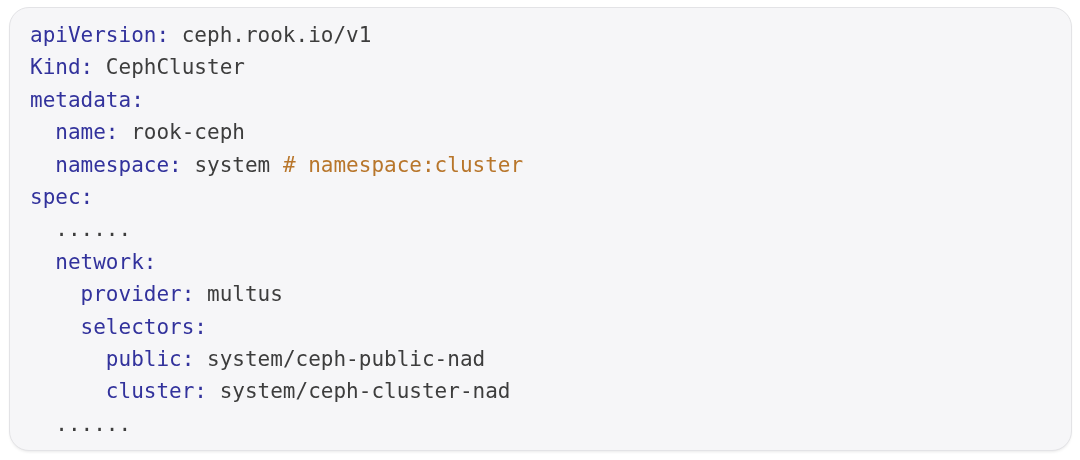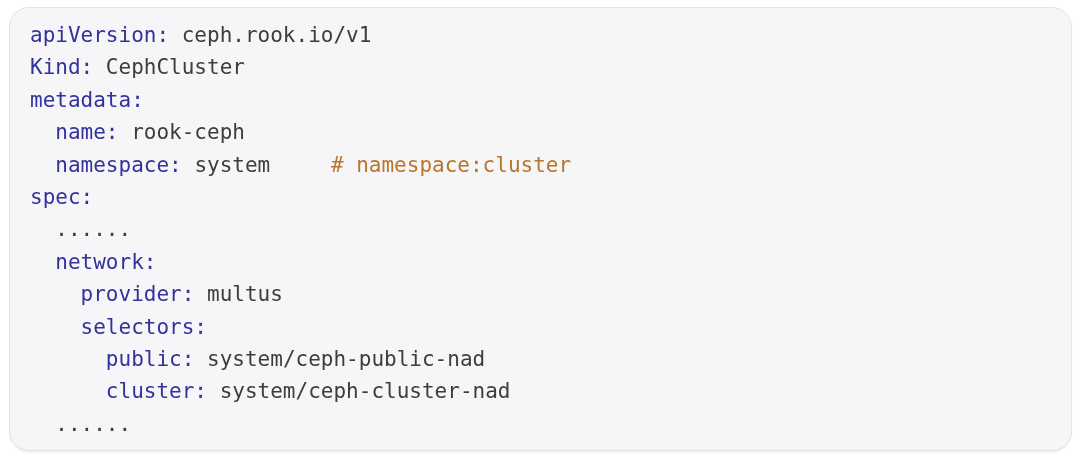--- a/index.html
+++ b/index.html
@@ -30,21 +30,21 @@
   .code-lines{
     font-family:"DejaVu Sans Mono","Liberation Mono",monospace;
     font-size:21px;
     line-height:32.4px;
   }
   .code-line{
     white-space:pre;
   }
   .tok-key{color:var(--c-key);}
   .tok-value{color:var(--c-value);}
-  .tok-comment{color:var(--c-comment);margin-left:48px;}
+  .tok-comment{color:var(--c-comment);}
   .tok-dots{color:var(--c-value);}
 </style>
 </head>
 <body>
 
 <div class="code-panel">
   <pre class="code-lines"><div class="code-line"><span class="tok-key">apiVersion:</span><span class="tok-value"> ceph.rook.io/v1</span></div><div class="code-line"><span class="tok-key">Kind:</span><span class="tok-value"> CephCluster</span></div><div class="code-line"><span class="tok-key">metadata:</span></div><div class="code-line">  <span class="tok-key">name:</span><span class="tok-value"> rook-ceph</span></div><div class="code-line">  <span class="tok-key">namespace:</span><span class="tok-value"> system </span><span class="tok-comment"># namespace:cluster</span></div><div class="code-line"><span class="tok-key">spec:</span></div><div class="code-line">  <span class="tok-dots">......</span></div><div class="code-line">  <span class="tok-key">network:</span></div><div class="code-line">    <span class="tok-key">provider:</span><span class="tok-value"> multus</span></div><div class="code-line">    <span class="tok-key">selectors:</span></div><div class="code-line">      <span class="tok-key">public:</span><span class="tok-value"> system/ceph-public-nad</span></div><div class="code-line">      <span class="tok-key">cluster:</span><span class="tok-value"> system/ceph-cluster-nad</span></div><div class="code-line">  <span class="tok-dots">......</span></div></pre>
 </div>
 
 </body></html>

